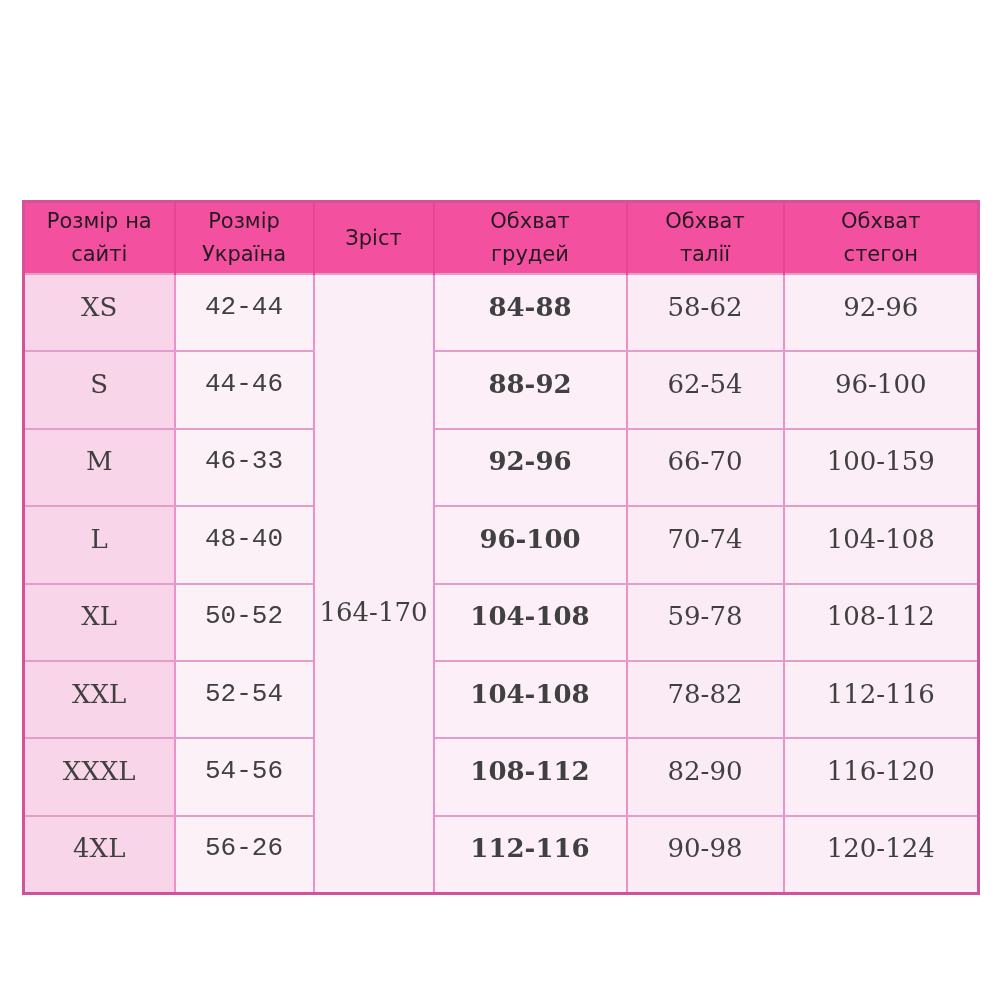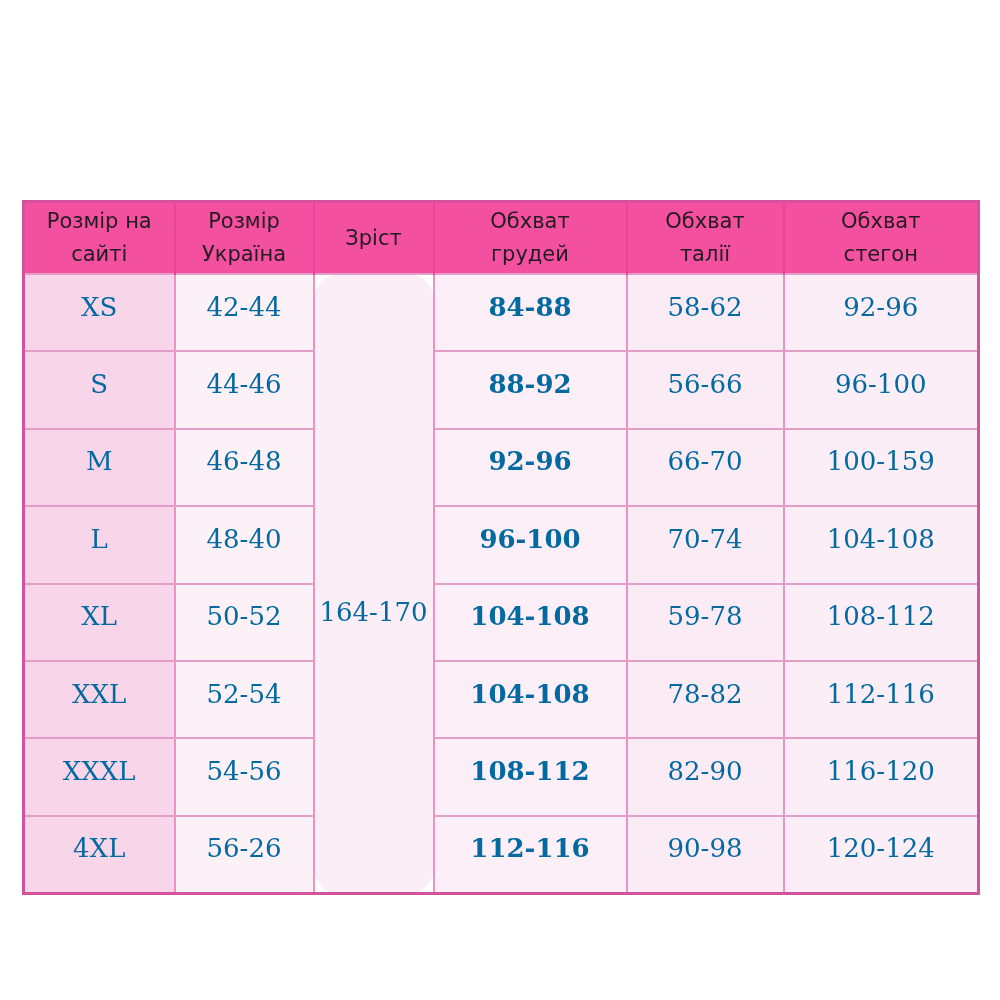--- a/index.html
+++ b/index.html
@@ -42,31 +42,31 @@
     line-height: 1.55;
     color: #241b22;
     white-space: pre-line;
     border-left: 2px solid #e8459a;
     padding: 0;
   }
   th:first-child { border-left: none; }
   td {
     font-family: "DejaVu Serif", "Liberation Serif", serif;
     font-size: 26px;
-    color: #0369a1;
+    color: #404040;
     height: 63.4px;
     border-top: 2px solid #e29dc8;
     border-bottom: 2px solid #e29dc8;
     border-left: 2px solid #ec92c6;
     border-right: 2px solid #ec92c6;
     padding: 0 0 12px 0;
   }
   td.c1 { background: #f8d5e8; }
-  td.c2 { background: #fdf1f8; }
-  td.c3 { background: #fbeef6; padding: 56px 0 0 0; border-radius: 26px; }
+  td.c2 { background: #fdf1f8; font-family: Liberation Mono, monospace; }
+  td.c3 { background: #fbeef6; padding: 56px 0 0 0; }
   td.c4 { background: #fdeff7; font-weight: bold; }
   td.c5 { background: #fbebf5; margin-top: 26px; }
   td.c6 { background: #fbeef6; }
 </style>
 </head>
 <body>
 
 <div class="canvas">
   <div class="table-wrap">
     <table class="size-chart">
@@ -99,26 +99,26 @@
           <td class="c2">42-44</td>
           <td class="c3" rowspan="8">164-170</td>
           <td class="c4">84-88</td>
           <td class="c5">58-62</td>
           <td class="c6">92-96</td>
         </tr>
         <tr>
           <td class="c1">S</td>
           <td class="c2">44-46</td>
           <td class="c4">88-92</td>
-          <td class="c5">56-66</td>
+          <td class="c5">62-54</td>
           <td class="c6">96-100</td>
         </tr>
         <tr>
           <td class="c1">M</td>
-          <td class="c2">46-48</td>
+          <td class="c2">46-33</td>
           <td class="c4">92-96</td>
           <td class="c5">66-70</td>
           <td class="c6">100-159</td>
         </tr>
         <tr>
           <td class="c1">L</td>
           <td class="c2">48-40</td>
           <td class="c4">96-100</td>
           <td class="c5">70-74</td>
           <td class="c6">104-108</td>

